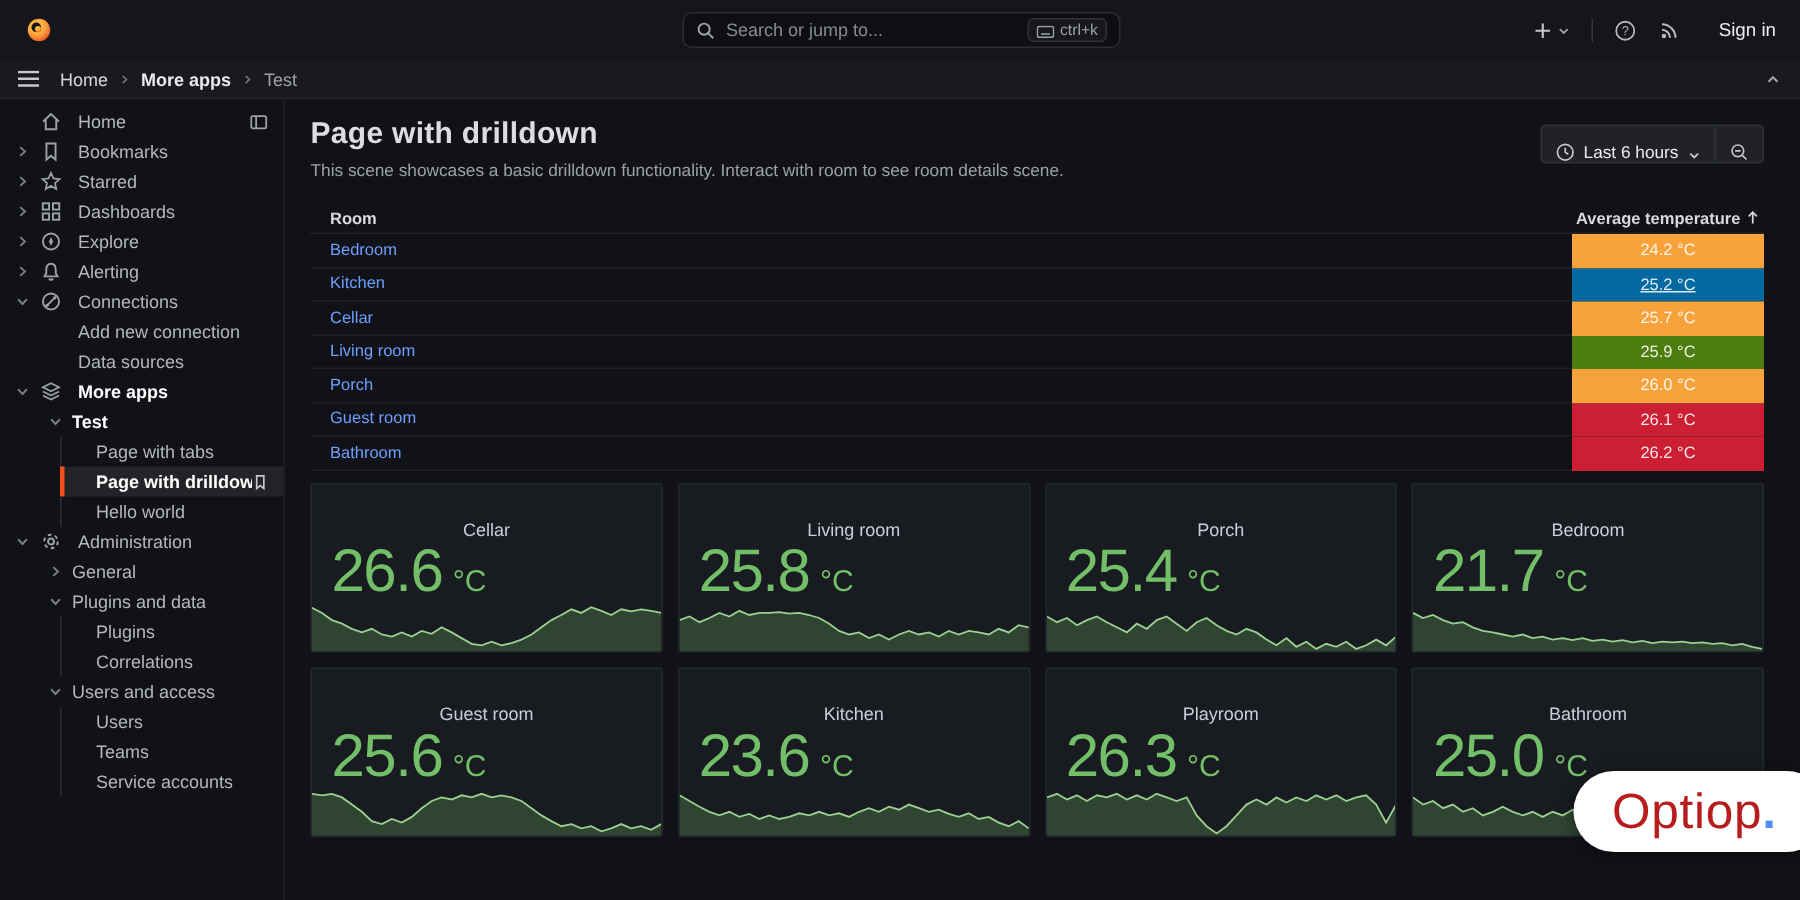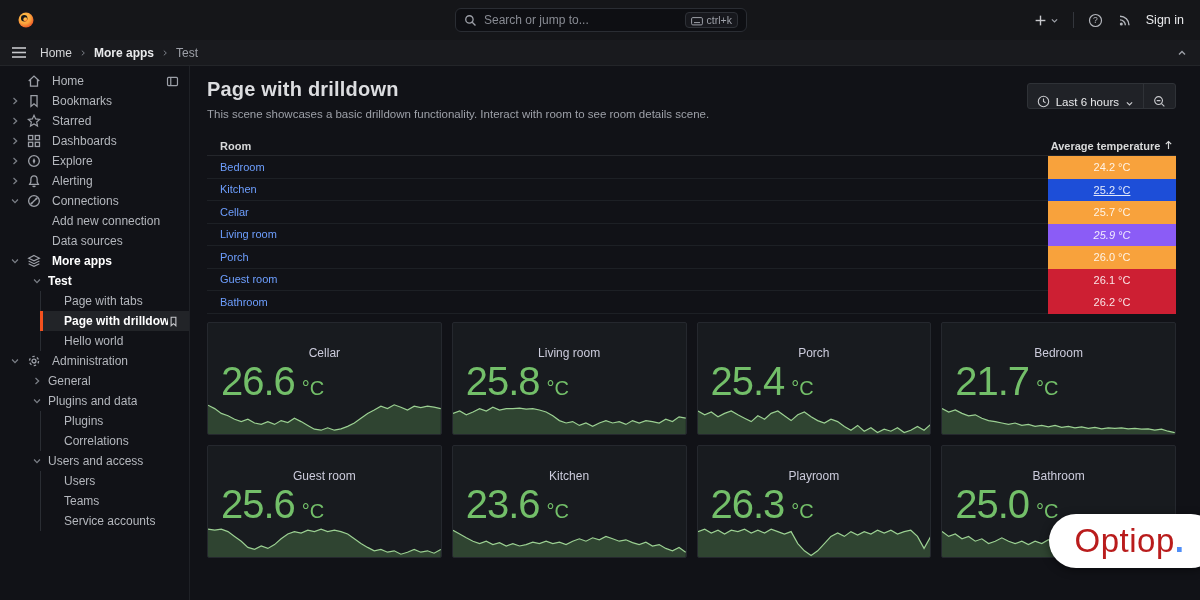--- a/index.html
+++ b/index.html
@@ -8,21 +8,21 @@
   .app { width:1200px; height:600px; display:flex; flex-direction:column; position:relative; }
 
   
   .topbar { height:40px; background:#151619; display:flex; align-items:center; padding:0 16px; flex:0 0 auto; position:relative; }
   .logo { width:20px; height:20px; }
   .searchbox { position:absolute; left:455px; top:8px; width:292px; height:24px; background:#0e0f13; border:1px solid #2a2d33; border-radius:6px; display:flex; align-items:center; padding:0 8px; cursor:text; }
   .searchbox .ph { color:#888b93; font-size:12px; margin-left:7px; flex:1; }
   .kbd-badge { display:flex; align-items:flex-end; gap:4px; color:#9da0a8; font-size:10.5px; padding:1px 5px; border:1px solid #2e3137; border-radius:4px; background:#17181d; }
   .top-right { margin-left:auto; display:flex; align-items:center; gap:14px; }
   .tr-divider { width:1px; height:16px; background:#33363c; }
-  .signin { color:#e9eaec; font-size:12.5px; display:flex; align-items:center; gap:16px; cursor:pointer; }
+  .signin { color:#e9eaec; font-size:12.5px; display:flex; align-items:center; gap:16px; cursor:pointer;margin-left:12px; }
   .newbtn { display:flex; align-items:center; gap:3px; cursor:pointer; }
 
   
   .crumbbar { height:26px; background:#191a1e; border-bottom:1px solid #232529; display:flex; align-items:center; padding:0 12px; flex:0 0 auto; }
   .hamburger { margin-right:14px; cursor:pointer; display:flex; }
   .crumbs { display:flex; align-items:center; gap:7px; font-size:12px; }
   .crumb { color:#d5d6d9; cursor:pointer; }
   .crumb.emph { font-weight:bold; color:#e9eaec; }
   .crumb.muted { color:#9da0a8; cursor:default; }
   .crumb-collapse { margin-left:auto; cursor:pointer; display:flex; }
@@ -470,33 +470,33 @@
             <div class="t-row">
               <div class="c-room">
                 <a>Bedroom</a>
               </div>
               <div class="c-temp" style="background: rgb(248, 162, 60);">24.2 °C</div>
             </div>
             <div class="t-row">
               <div class="c-room">
                 <a>Kitchen</a>
               </div>
-              <div class="c-temp" style="background: #1d4ed8; text-decoration: underline;">25.2 °C</div>
+              <div class="c-temp" style="background: #0369a1; text-decoration: underline;">25.2 °C</div>
             </div>
             <div class="t-row">
               <div class="c-room">
                 <a>Cellar</a>
               </div>
               <div class="c-temp" style="background: rgb(248, 162, 60);">25.7 °C</div>
             </div>
             <div class="t-row">
               <div class="c-room">
                 <a>Living room</a>
               </div>
-              <div class="c-temp" style="background: #8b5cf6; font-style: italic;">25.9 °C</div>
+              <div class="c-temp" style="background: #4d7c0f;">25.9 °C</div>
             </div>
             <div class="t-row">
               <div class="c-room">
                 <a>Porch</a>
               </div>
               <div class="c-temp" style="background: rgb(248, 162, 60);">26.0 °C</div>
             </div>
             <div class="t-row">
               <div class="c-room">
                 <a>Guest room</a>

